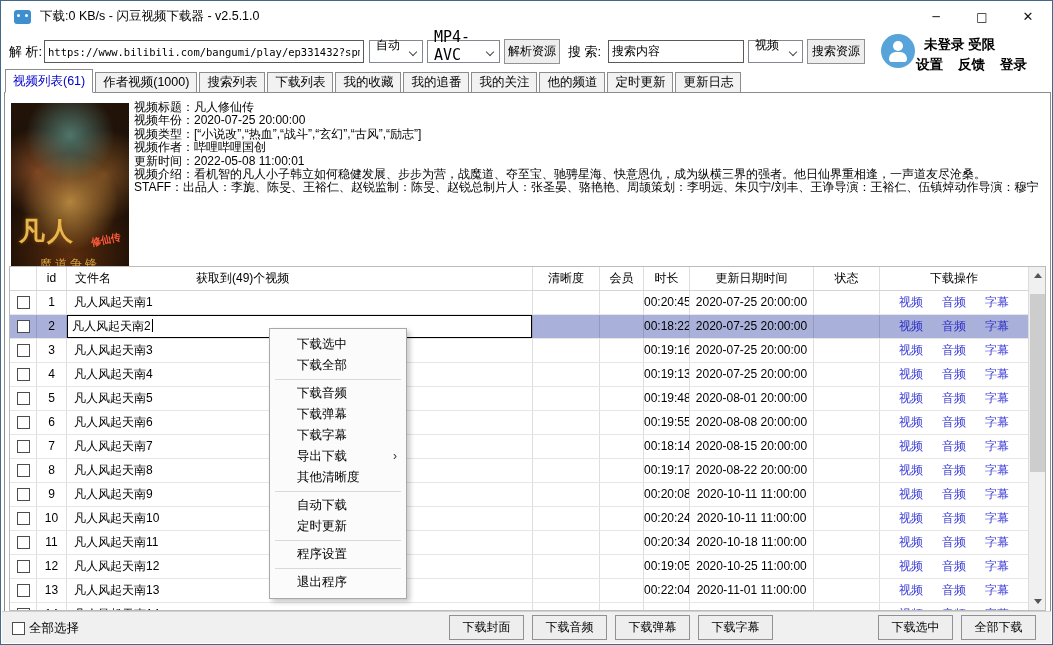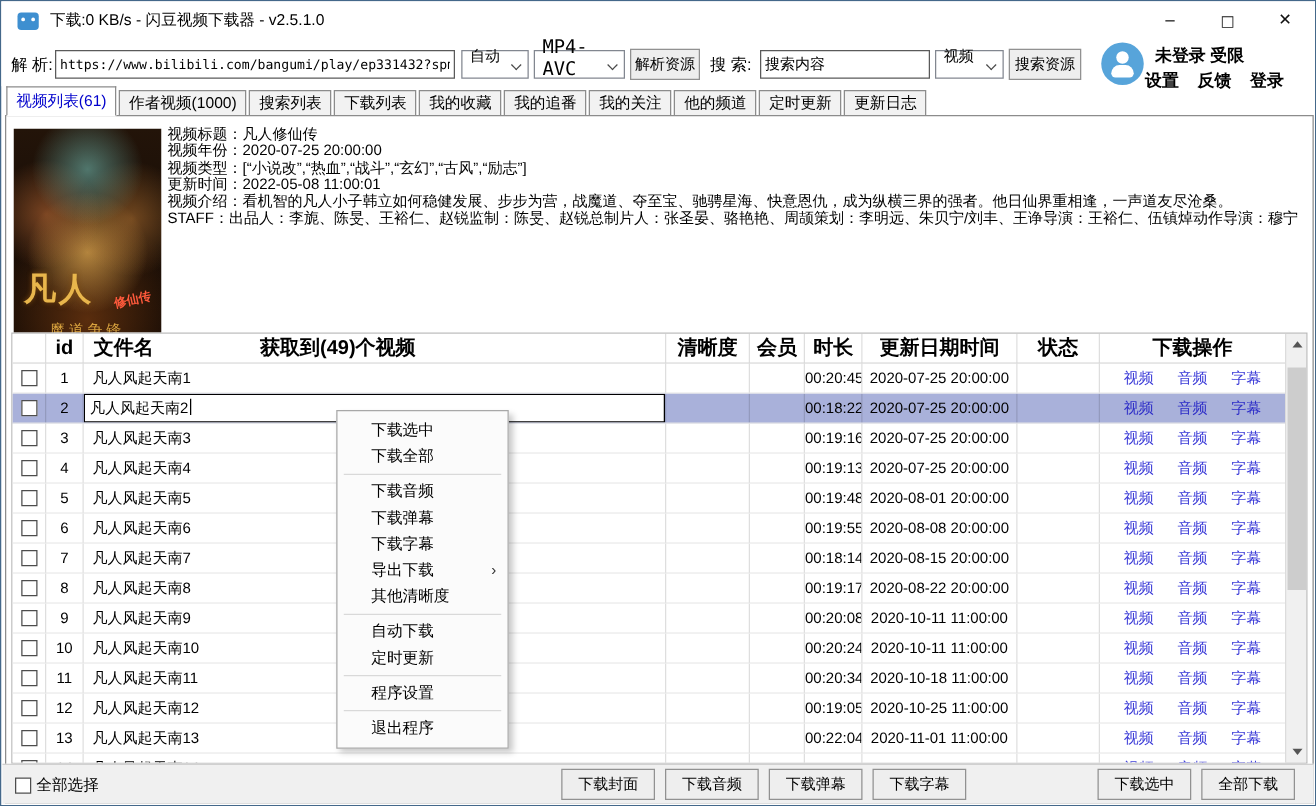--- a/index.html
+++ b/index.html
@@ -57,21 +57,21 @@
   .poster .p-main{position:absolute;left:8px;bottom:34px;font-size:26px;font-weight:bold;color:#e8b64c;text-shadow:0 0 4px #7a4a10;letter-spacing:2px;}
   .poster .p-seal{position:absolute;right:8px;bottom:36px;font-size:10px;color:#ff5a3c;font-weight:bold;transform:rotate(-12deg);}
   .poster .p-sub{position:absolute;left:0;right:0;bottom:10px;text-align:center;font-size:12px;color:#d8a23e;letter-spacing:3px;}
   .info{position:absolute;left:133px;top:100px;width:910px;z-index:2;font-size:12px;line-height:13.4px;}
   .info-line{white-space:normal;}
   .info-label{color:#000;}
   
   .table{position:absolute;left:8px;top:265px;width:1037px;height:345px;border:1px solid #bcbcbc;background:#fff;display:flex;z-index:2;overflow:hidden;}
   .tgrid{width:1018px;overflow:hidden;}
   .thead,.trow{display:grid;grid-template-columns:27px 30px 466px 67px 44px 46px 124px 66px 1fr;height:24px;line-height:23px;}
-  .thead{font-weight:bold;border-bottom:1px solid #d4d4d4;background:#fff;font-size:16px;}
+  .thead{font-weight:normal;border-bottom:1px solid #d4d4d4;background:#fff;font-size:12px;}
   .thead .cell{display:flex;align-items:center;justify-content:center;}
   .thead .h-name{justify-content:flex-start;padding-left:8px;gap:85px;}
   .trow{border-bottom:1px solid #e6e6e6;background:#fff;font-size:12px;}
   .trow.selected{background:#a9b1da;}
   .cell{border-right:1px solid rgba(0,0,0,.13);overflow:hidden;white-space:nowrap;}
   .cell:last-child{border-right:none;}
   .c-id{text-align:center;}
   .c-check{display:flex;align-items:center;justify-content:center;}
   .cb{width:13px;height:13px;border:1px solid #4d4d4d;background:#fff;}
   .c-name{padding:0;}
@@ -195,20 +195,23 @@
       </div>
 
       <div class="info-line">
         <span class="info-label">视频年份：</span><span>2020-07-25 20:00:00</span>
       </div>
 
       <div class="info-line">
         <span class="info-label">视频类型：</span><span>[“小说改”,“热血”,“战斗”,“玄幻”,“古风”,“励志”]</span>
       </div>
 
+      <div class="info-line">
+        <span class="info-label">视频作者：</span><span>哔哩哔哩国创</span>
+      </div>
 
       <div class="info-line">
         <span class="info-label">更新时间：</span><span>2022-05-08 11:00:01</span>
       </div>
 
       <div class="info-line">
         <span class="info-label">视频介绍：</span><span>看机智的凡人小子韩立如何稳健发展、步步为营，战魔道、夺至宝、驰骋星海、快意恩仇，成为纵横三界的强者。他日仙界重相逢，一声道友尽沧桑。</span>
       </div>
 
       <div class="info-line">

